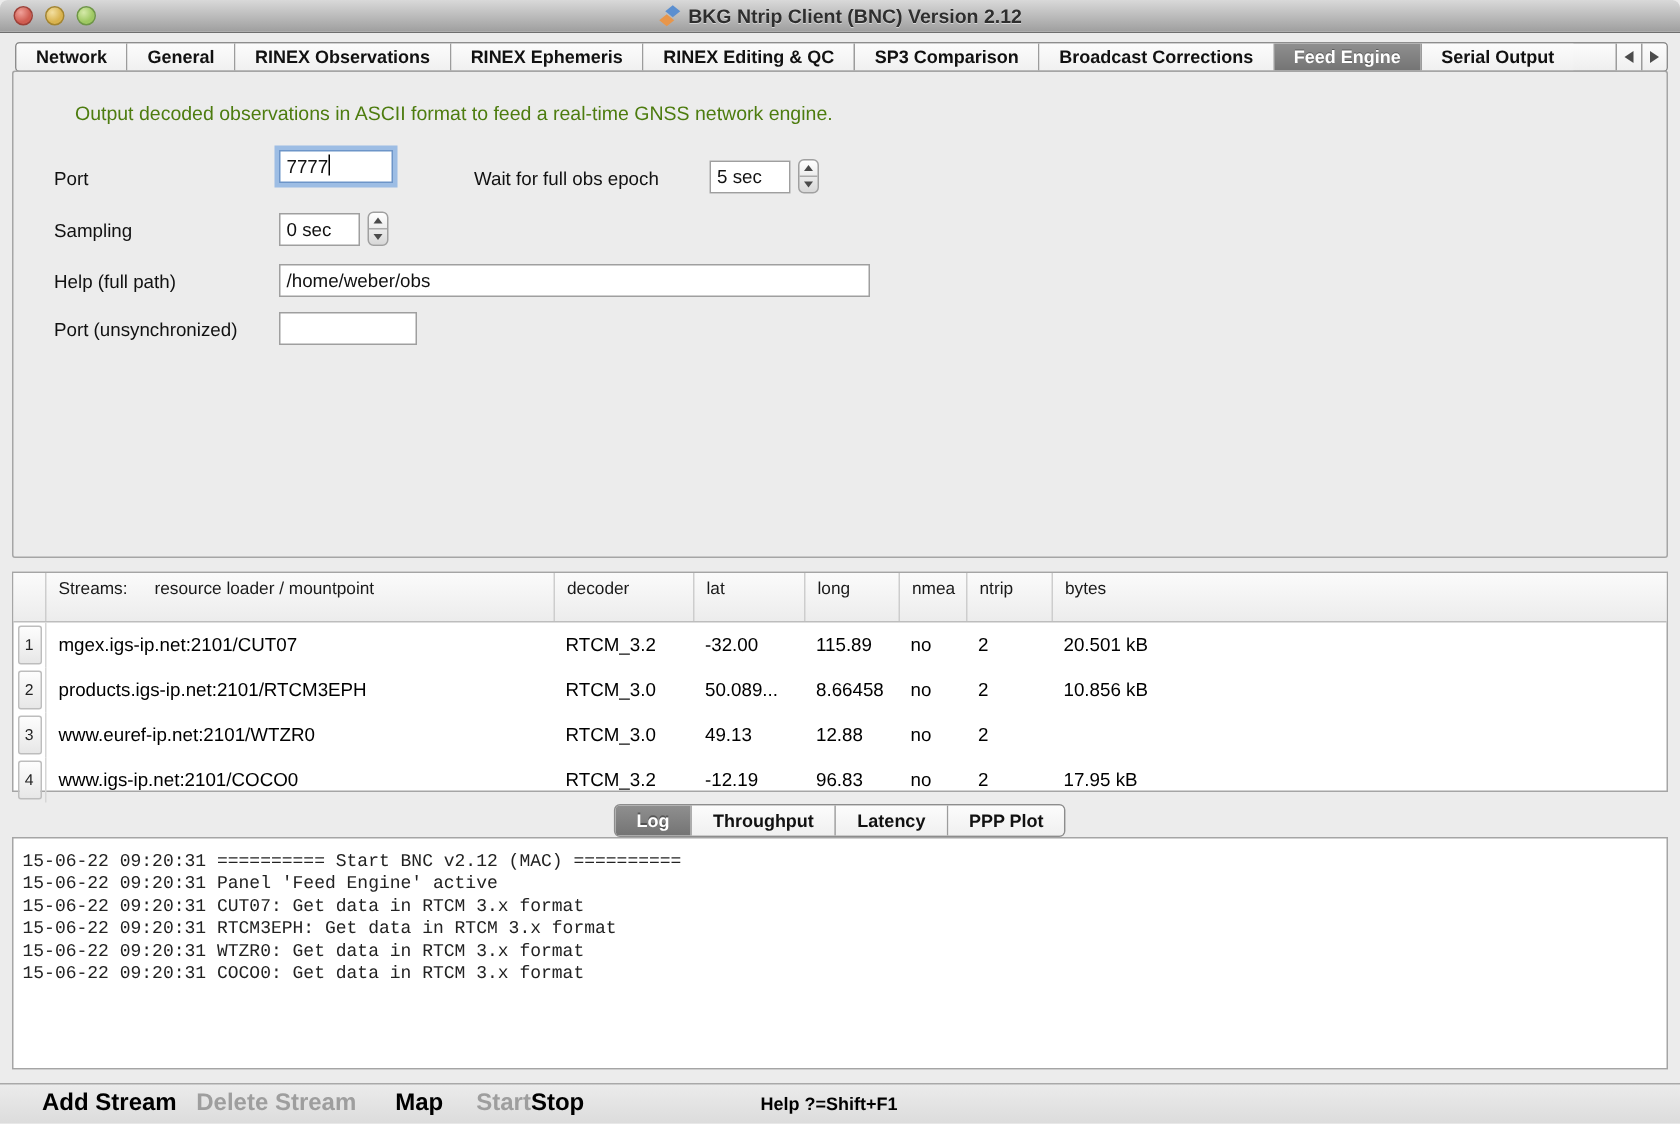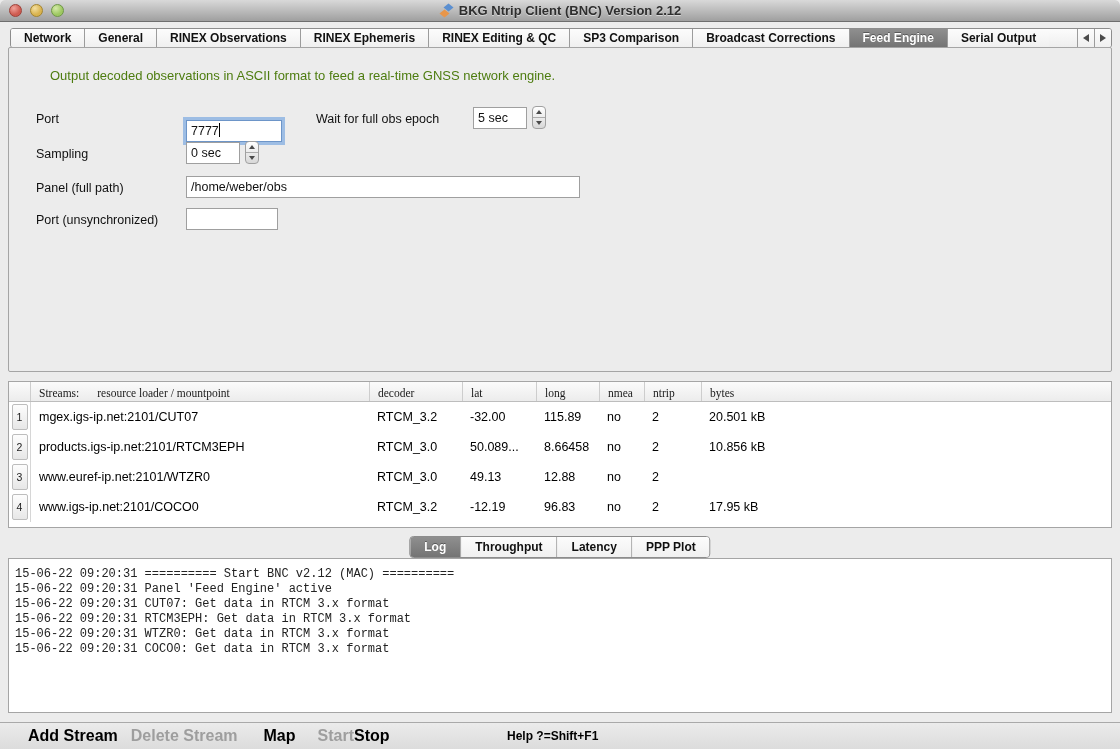--- a/index.html
+++ b/index.html
@@ -84,21 +84,21 @@
   .spin-half.up { border-bottom:1px solid #ababab; }
   .arr-up   { width:0; height:0; border-left:3px solid transparent; border-right:3px solid transparent; border-bottom:4px solid #4a4a4a; }
   .arr-down { width:0; height:0; border-left:3px solid transparent; border-right:3px solid transparent; border-top:4px solid #4a4a4a; }
 
   
   .streams {
     position:absolute; top:381px; left:8px; width:1104px; height:147px;
     background:#fff; border:1px solid #a5a5a5;
   }
   .sgrid { display:grid; grid-template-columns:22px 338px 93px 74px 63px 45px 57px 1fr; }
-  .shead { height:20px; background:linear-gradient(#fbfbfb,#ececec); border-bottom:1px solid #bdbdbd;font-family:Liberation Serif, serif; }
+  .shead { height:33px; background:linear-gradient(#fbfbfb,#ececec); border-bottom:1px solid #bdbdbd; }
   .shead > div {
     font-size:11.5px; color:#1a1a1a; line-height:22px; padding-left:8px;
     white-space:nowrap; overflow:hidden;
   }
   .shead .hsep { border-left:1px solid #cdcdcd; }
   .hcorner { border-right:1px solid #cdcdcd; }
   .hstreams-label { display:inline-block; margin-right:18px; }
   .srow { height:30px; align-items:center; }
   .srow > div { font-size:12.5px; color:#000; padding-left:8px; white-space:nowrap; overflow:hidden; }
   .rownum-cell {
@@ -191,21 +191,21 @@
     <span class="tab-arrow">
         <span class="tri-right"></span>
       </span>
   </span>
 </div>
 
 <div class="pane">
   <div class="desc">Output decoded observations in ASCII format to feed a real-time GNSS network engine.</div>
 
   <div class="flabel" style="left:27px; top:64px;">Port</div>
-  <div class="tinput focused" style="left:177px; top:72px; width:96px;"><span>7777</span><span class="caret"></span></div>
+  <div class="tinput focused" style="left:177px; top:52px; width:76px;"><span>7777</span><span class="caret"></span></div>
 
   <div class="flabel" style="left:307px; top:64px;">Wait for full obs epoch</div>
   <div class="tinput" style="left:464px; top:59px; width:54px;">5 sec</div>
   <div class="spinner" style="left:523px; top:58px;">
     <div class="spin-half up">
         <span class="arr-up"></span>
       </div>
     <div class="spin-half">
         <span class="arr-down"></span>
       </div>
@@ -215,21 +215,21 @@
   <div class="tinput" style="left:177px; top:94px; width:54px;">0 sec</div>
   <div class="spinner" style="left:236px; top:93px;">
     <div class="spin-half up">
         <span class="arr-up"></span>
       </div>
     <div class="spin-half">
         <span class="arr-down"></span>
       </div>
   </div>
 
-  <div class="flabel" style="left:27px; top:133px;">Panel (full path)</div>
+  <div class="flabel" style="left:27px; top:133px;">Help (full path)</div>
   <div class="tinput" style="left:177px; top:128px; width:394px;">/home/weber/obs</div>
 
   <div class="flabel" style="left:27px; top:165px;">Port (unsynchronized)</div>
   <div class="tinput" style="left:177px; top:160px; width:92px;"></div>
 </div>
 
 <div class="streams">
   <div class="sgrid shead">
     <div class="hcorner"></div>
     <div><span class="hstreams-label">Streams:</span><span>resource loader / mountpoint</span></div>

